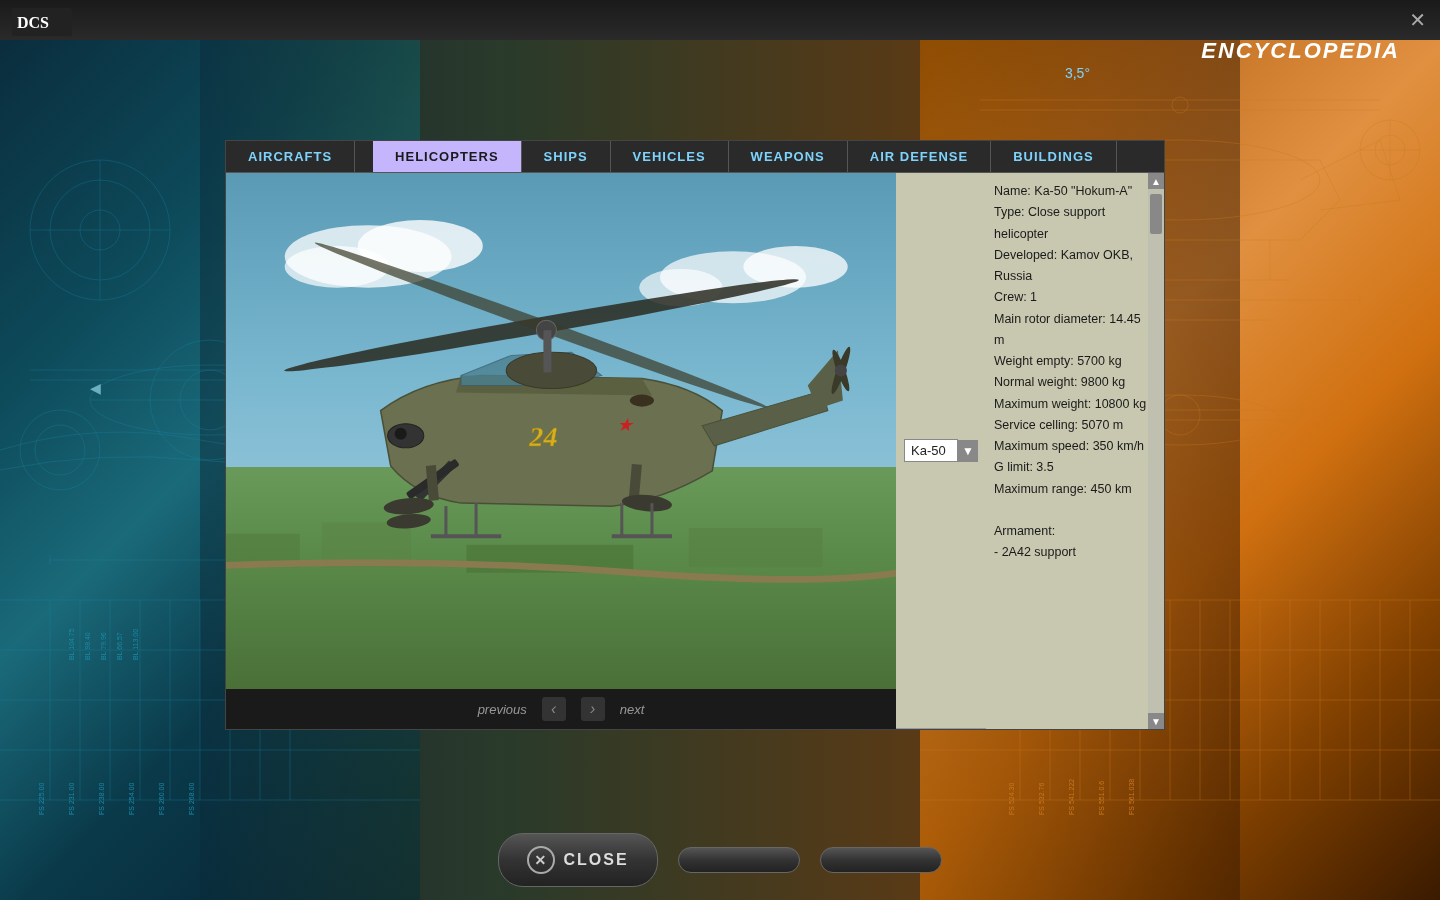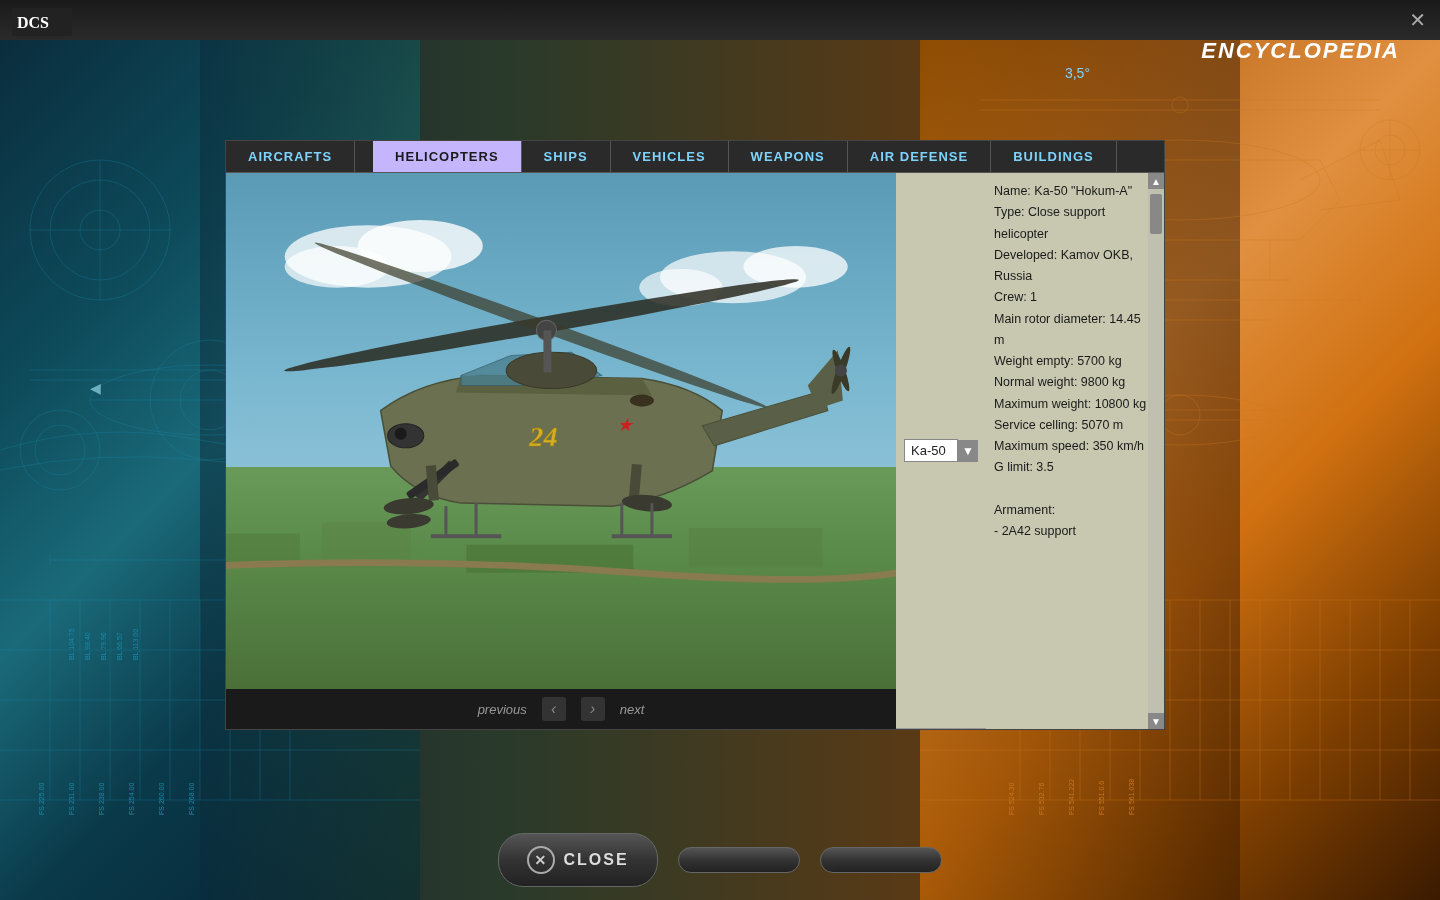--- a/index.html
+++ b/index.html
@@ -612,20 +612,21 @@
             <div>Type: Close support helicopter</div>
             <div>Developed: Kamov OKB, Russia</div>
             <div>Crew: 1</div>
             <div>Main rotor diameter: 14.45 m</div>
             <div>Weight empty: 5700 kg</div>
             <div>Normal weight: 9800 kg</div>
             <div>Maximum weight: 10800 kg</div>
             <div>Service celling: 5070 m</div>
             <div>Maximum speed: 350 km/h</div>
             <div>G limit: 3.5</div>
+            <div>Maximum range: 450 km</div>
             <br>
             <div>Armament:</div>
             <div>- 2A42 support</div>
           </div>
         </div>
 
         <div class="scrollbar-container">
           <div class="scroll-up-btn">▲</div>
           <div class="scroll-track">
             <div class="scroll-thumb"></div>

